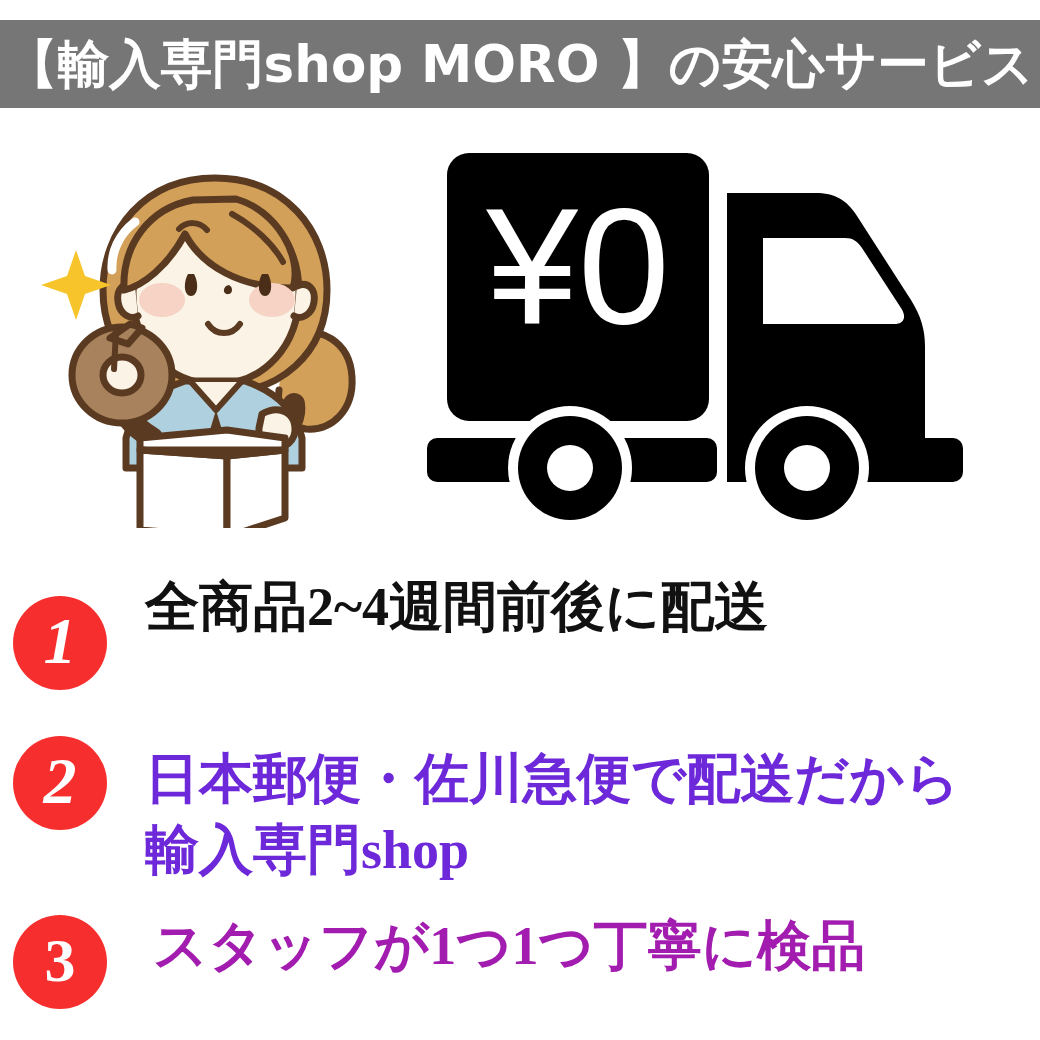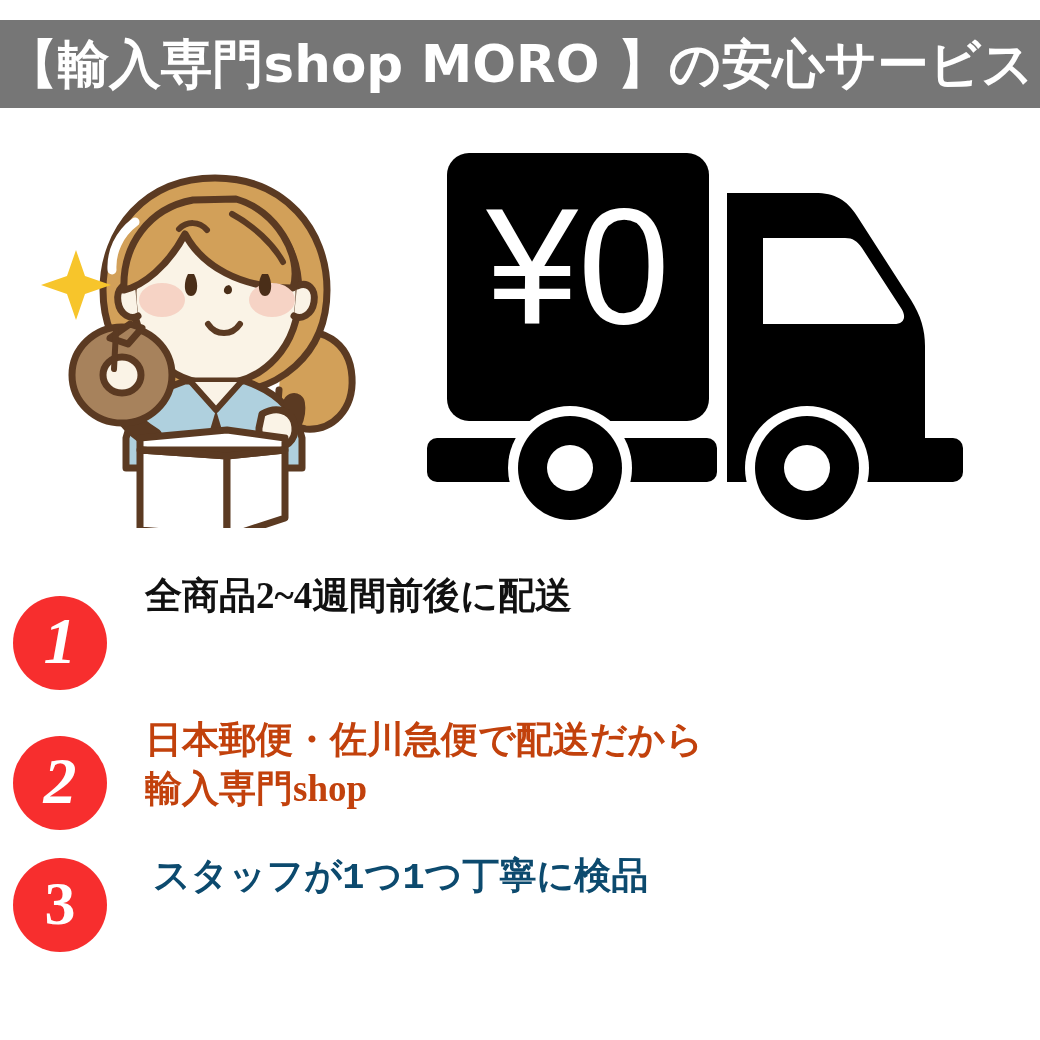--- a/index.html
+++ b/index.html
@@ -99,21 +99,21 @@
     font-size: 66px;
     line-height: 1;
     transform: translateY(-2px);
   }
   .service-text {
     flex: 1 1 auto;
     margin-left: 38px;
     color: #111111;
     font-family: "Liberation Serif", "DejaVu Serif", serif;
     font-weight: bold;
-    font-size: 37px;
+    font-size: 54px;
     line-height: 1.32;
   }
   .service-line {
     display: block;
     white-space: nowrap;
   }
 
   #item-1 { margin-top: 24px; }
   #item-1 .badge { margin-top: 24px; }
   #item-2 { margin-top: 26px; }
@@ -228,29 +228,29 @@
       </div>
       <div class="service-text" style="color: rgb(17, 17, 17);">
         <span class="service-line">全商品2~4週間前後に配送</span>
       </div>
     </div>
 
     <div class="service-item" id="item-2">
       <div class="badge" style="background: rgb(247, 46, 46);">
         <span class="badge-num">2</span>
       </div>
-      <div class="service-text" style="color: #c2410c;">
+      <div class="service-text" style="color: #6d28d9; margin-top: 28px;">
         <span class="service-line">日本郵便・佐川急便で配送だから</span>
         <span class="service-line">輸入専門shop</span>
       </div>
     </div>
 
     <div class="service-item" id="item-3">
       <div class="badge" style="background: rgb(247, 46, 46);">
         <span class="badge-num">3</span>
       </div>
-      <div class="service-text" style="color: #0c4a6e; font-family: Liberation Mono, monospace;">
+      <div class="service-text" style="color: #a21caf;">
         <span class="service-line">スタッフが1つ1つ丁寧に検品</span>
       </div>
     </div>
 
   </div>
 </div>
 
 </body></html>

